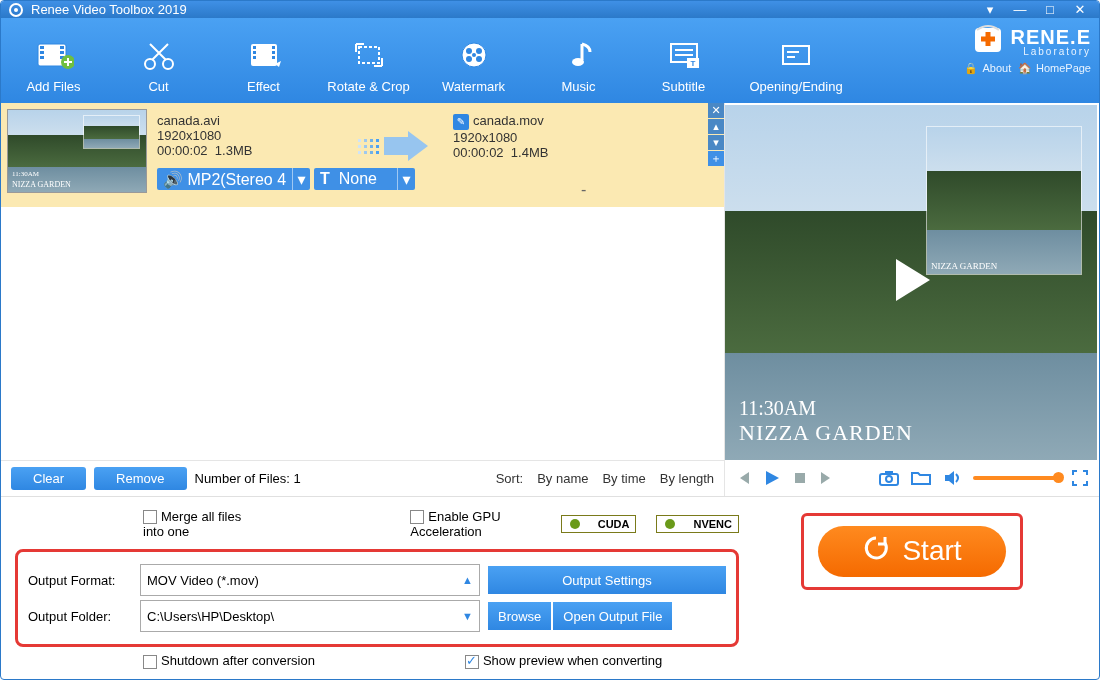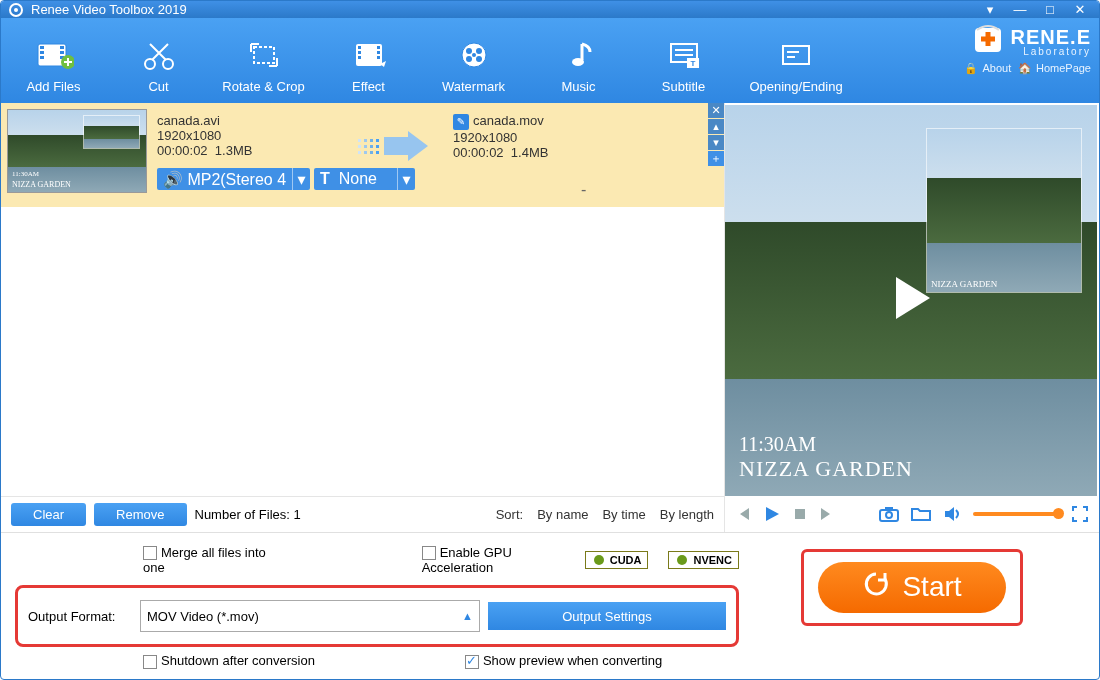--- a/index.html
+++ b/index.html
@@ -43,21 +43,21 @@
   .subdash{ position:absolute; left:580px; top:78px; color:#666;}
   
   .lowbar{ height:36px; display:flex; align-items:center; padding:0 10px; gap:8px; font-size:13px; border-top:1px solid #e5e5e5;}
   .btn-blue{ background:linear-gradient(#4aa1f3,#2f87e2); color:#fff; border:none; padding:4px 22px; border-radius:3px; font-size:13px; cursor:pointer;}
   .sorts{ margin-left:auto; display:flex; gap:14px; color:#333;}
   
   .bottompanel{ padding:8px 14px 10px 14px; border-top:1px solid #e0e0e0;}
   .bottompanel .toprow{ display:flex; align-items:center; font-size:13px; gap:20px; padding:4px 0 10px 128px;}
   .chk{ width:14px;height:14px;border:1px solid #888;display:inline-block;vertical-align:middle;margin-right:4px;background:#fff;position:relative;}
   .chk.checked::after{content:"✓";position:absolute;left:0;top:-3px;color:#2f87e2;font-size:13px;}
-  .gpu-badge{ border:1px solid #7a7a1a; padding:1px 6px; font-size:11px; font-weight:bold; display:inline-flex; align-items:center; gap:4px; background:#fff;}
+  .gpu-badge{ border:1px solid #7a7a1a; padding:1px 6px; font-size:11px; font-weight:bold; display:inline-flex; align-items:center; gap:16px; background:#fff;}
   .redbox{ border:3px solid #e53935; border-radius:8px; padding:8px 10px;}
   .formrow{ display:flex; align-items:center; margin:4px 0; font-size:13px;}
   .formrow label{ width:112px;}
   .combo{ flex:0 0 340px; height:32px; border:1px solid #aaa; background:#fff; display:flex; align-items:center; padding:0 6px; justify-content:space-between;}
   .combo .dd{ color:#2f87e2; font-size:11px;}
   .sbtn{ background:linear-gradient(#4aa1f3,#2f87e2); color:#fff; font-size:13px; height:28px; padding:0 18px; border:none; cursor:pointer; margin-left:8px;}
   .sbtn.small{ padding:0 10px;}
   .bottombottom{ display:flex; gap:40px; font-size:13px; padding:6px 0 0 128px;}
   .bottomsplit{ display:flex; align-items:flex-start;}
   .leftbottom{ width:724px;}
@@ -123,40 +123,40 @@
             <circle cx="10" cy="26" r="5" fill="none" stroke="#fff" stroke-width="2"></circle>
             <circle cx="28" cy="26" r="5" fill="none" stroke="#fff" stroke-width="2"></circle>
             <path d="M12 22 L28 6 M26 22 L10 6" stroke="#fff" stroke-width="2"></path>
           </svg>
         </div>
       <div class="tlabel">Cut</div>
     </div>
     <div class="tool">
       <div class="ticon">
           <svg width="38" height="34">
-            <rect x="9" y="9" width="20" height="16" fill="none" stroke="#fff" stroke-width="2" stroke-dasharray="3 2"></rect>
-            <path d="M6 6 L6 14 M6 6 L14 6 M32 28 L32 20 M32 28 L24 28" stroke="#fff" stroke-width="2"></path>
-          </svg>
-        </div>
-      <div class="tlabel">Rotate &amp; Crop</div>
-    </div>
-    <div class="tool">
-      <div class="ticon">
-          <svg width="38" height="34">
             <rect x="6" y="6" width="26" height="22" rx="2" fill="#fff"></rect>
             <rect x="8" y="8" width="3" height="3" fill="#2f87e2"></rect>
             <rect x="8" y="13" width="3" height="3" fill="#2f87e2"></rect>
             <rect x="8" y="18" width="3" height="3" fill="#2f87e2"></rect>
             <rect x="27" y="8" width="3" height="3" fill="#2f87e2"></rect>
             <rect x="27" y="13" width="3" height="3" fill="#2f87e2"></rect>
             <rect x="27" y="18" width="3" height="3" fill="#2f87e2"></rect>
             <path d="M30 26 l6 -3 l-2 6 z" fill="#fff"></path>
           </svg>
         </div>
       <div class="tlabel">Effect</div>
+    </div>
+    <div class="tool">
+      <div class="ticon">
+          <svg width="38" height="34">
+            <rect x="9" y="9" width="20" height="16" fill="none" stroke="#fff" stroke-width="2" stroke-dasharray="3 2"></rect>
+            <path d="M6 6 L6 14 M6 6 L14 6 M32 28 L32 20 M32 28 L24 28" stroke="#fff" stroke-width="2"></path>
+          </svg>
+        </div>
+      <div class="tlabel">Rotate &amp; Crop</div>
     </div>
     <div class="tool">
       <div class="ticon">
           <svg width="38" height="34">
             <circle cx="19" cy="17" r="12" fill="#fff"></circle>
             <circle cx="19" cy="17" r="12" fill="none" stroke="#2f87e2"></circle>
             <circle cx="14" cy="13" r="3" fill="#2f87e2"></circle>
             <circle cx="24" cy="13" r="3" fill="#2f87e2"></circle>
             <circle cx="14" cy="21" r="3" fill="#2f87e2"></circle>
             <circle cx="24" cy="21" r="3" fill="#2f87e2"></circle>
@@ -389,20 +389,29 @@
         </div>
         <div class="redbox">
           <div class="formrow">
             <label>Output Format:</label>
             <div class="combo">
               <span>MOV Video (*.mov)</span>
                 <span class="dd">▲</span>
             </div>
             <button class="sbtn" style="flex:1">Output Settings</button>
           </div>
+          <div class="formrow">
+            <label>Output Folder:</label>
+            <div class="combo">
+              <span>C:\Users\HP\Desktop\</span>
+                <span class="dd">▼</span>
+            </div>
+            <button class="sbtn small">Browse</button>
+            <button class="sbtn small" style="margin-left:2px">Open Output File</button>
+          </div>
         </div>
         <div class="bottombottom">
           <span><span class="chk"></span><span>Shutdown after conversion</span></span>
           <span style="margin-left:110px"><span class="chk checked"></span><span>Show preview when converting</span></span>
         </div>
       </div>
       <div class="startbox">
         <div class="startred">
           <button class="startbtn">
             <span><svg width="28" height="28" viewBox="0 0 28 28">

